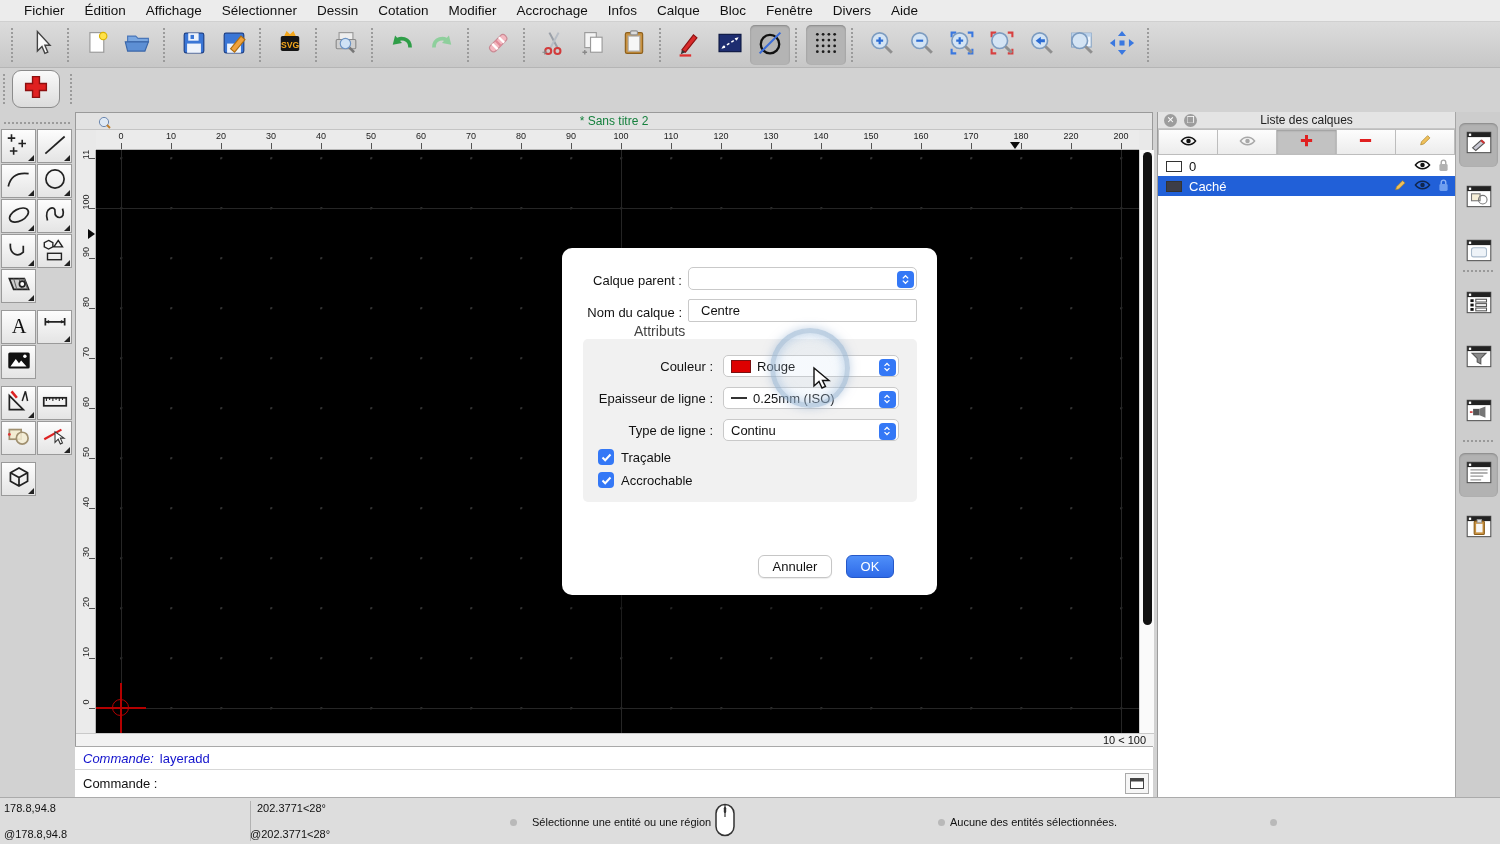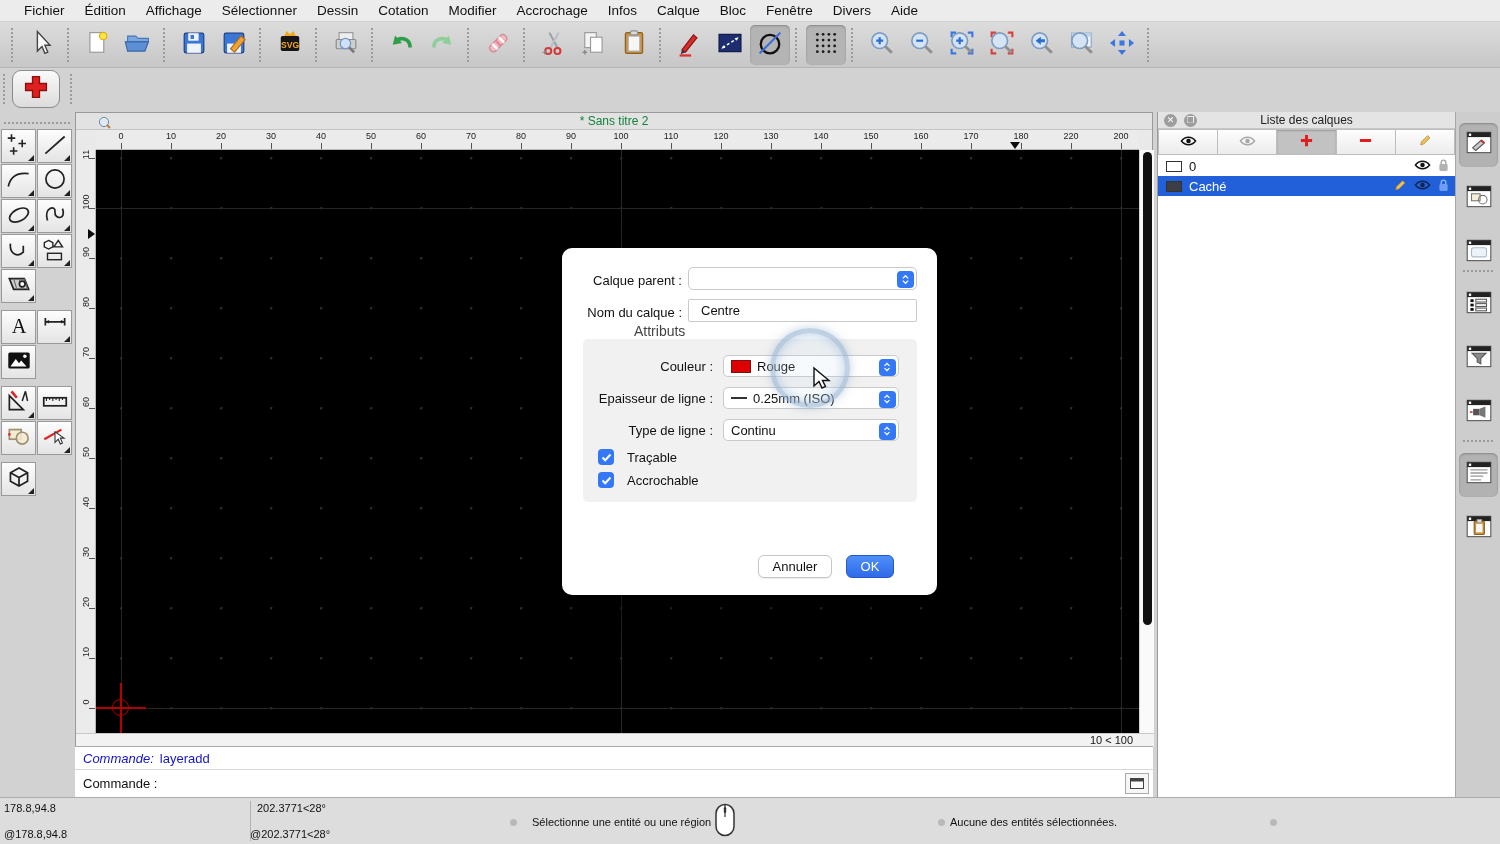--- a/index.html
+++ b/index.html
@@ -62,36 +62,36 @@
           background-size:50px 50px;background-position:24.4px 7.4px;overflow:hidden;}
   .gridline-v{position:absolute;top:0;bottom:0;width:1px;background:#262626;}
   .gridline-h{position:absolute;left:0;right:0;height:1px;background:#262626;}
   .origin{position:absolute;width:50px;height:50px;}
   .origin .oh{position:absolute;left:0;top:24.4px;width:50px;height:1.4px;background:#b40000;}
   .origin .ov{position:absolute;top:0;left:24.4px;height:50px;width:1.4px;background:#b40000;}
   .origin .oc{position:absolute;left:16px;top:16px;width:17px;height:17px;border:1.6px solid #b40000;border-radius:50%;}
   .v-scroll{position:absolute;left:1063px;top:37px;width:15px;height:583px;background:#fafafa;border-left:1px solid #d2d2d2;}
   .v-thumb{position:absolute;left:3px;top:2px;width:9px;height:473px;background:#111;border-radius:5px;}
   .mdi-bottom{position:absolute;left:0;top:620px;width:1078px;height:14px;background:#f2f2f2;
-              border-top:1px solid #c9c9c9;font-size:11px;text-align:right;padding-right:21px;line-height:13px;color:#111;}
+              border-top:1px solid #c9c9c9;font-size:11px;text-align:right;padding-right:8px;line-height:13px;color:#111;}
 
   
   .dialog{position:absolute;left:562px;top:248px;width:375px;height:347px;background:#fff;border-radius:10px;
           box-shadow:0 18px 50px rgba(0,0,0,.5),0 0 0 1px rgba(0,0,0,.12);z-index:40;font-size:13px;}
   .dlg-label{position:absolute;text-align:right;color:#111;}
   .combo{position:absolute;background:#fff;border:1px solid #c9c9c9;border-radius:5px;
          display:flex;align-items:center;padding-left:7px;gap:6px;}
   .stepper{position:absolute;right:2.5px;top:2.5px;width:17px;height:17px;background:#3478f6;border-radius:4px;
            display:flex;align-items:center;justify-content:center;}
   .text-input{position:absolute;background:#fff;border:1px solid #c9c9c9;border-radius:2px;
               font-size:13px;padding:2px 12px;color:#111;display:flex;align-items:center;}
   .groupbox{position:absolute;left:21px;top:91px;width:334px;height:163px;background:#f1f1f1;border-radius:5px;}
   .swatch-color{width:20px;height:13px;border:1px solid #7a1010;}
   .swatch-line{width:16px;height:2px;background:#333;}
-  .checkrow{position:absolute;display:flex;align-items:center;gap:13px;font-size:13px;}
+  .checkrow{position:absolute;display:flex;align-items:center;gap:7px;font-size:13px;}
   .checkbox{width:16px;height:16px;background:#3478f6;border-radius:4px;display:flex;align-items:center;justify-content:center;}
   .btn{position:absolute;height:23px;border-radius:6px;font-size:13px;display:flex;align-items:center;justify-content:center;}
   .btn-cancel{left:196px;top:307px;width:74px;background:#fff;border:1px solid #c6c6c6;box-shadow:0 1px 1px rgba(0,0,0,.08);}
   .btn-ok{left:284px;top:307px;width:48px;background:linear-gradient(#4f8ff9,#2e6ae8);color:#fff;border:1px solid #2558c8;}
 
   .click-ring{position:absolute;left:770px;top:328px;width:80px;height:80px;border-radius:50%;z-index:41;
        border:5px solid rgba(145,175,205,.5);
        background:radial-gradient(circle,rgba(195,218,240,.15) 55%,rgba(150,185,220,.35) 100%);
        box-shadow:0 0 10px rgba(140,170,205,.5), inset 0 0 12px rgba(160,190,220,.55);}
   .cursor{position:absolute;left:810px;top:366px;z-index:42;}

